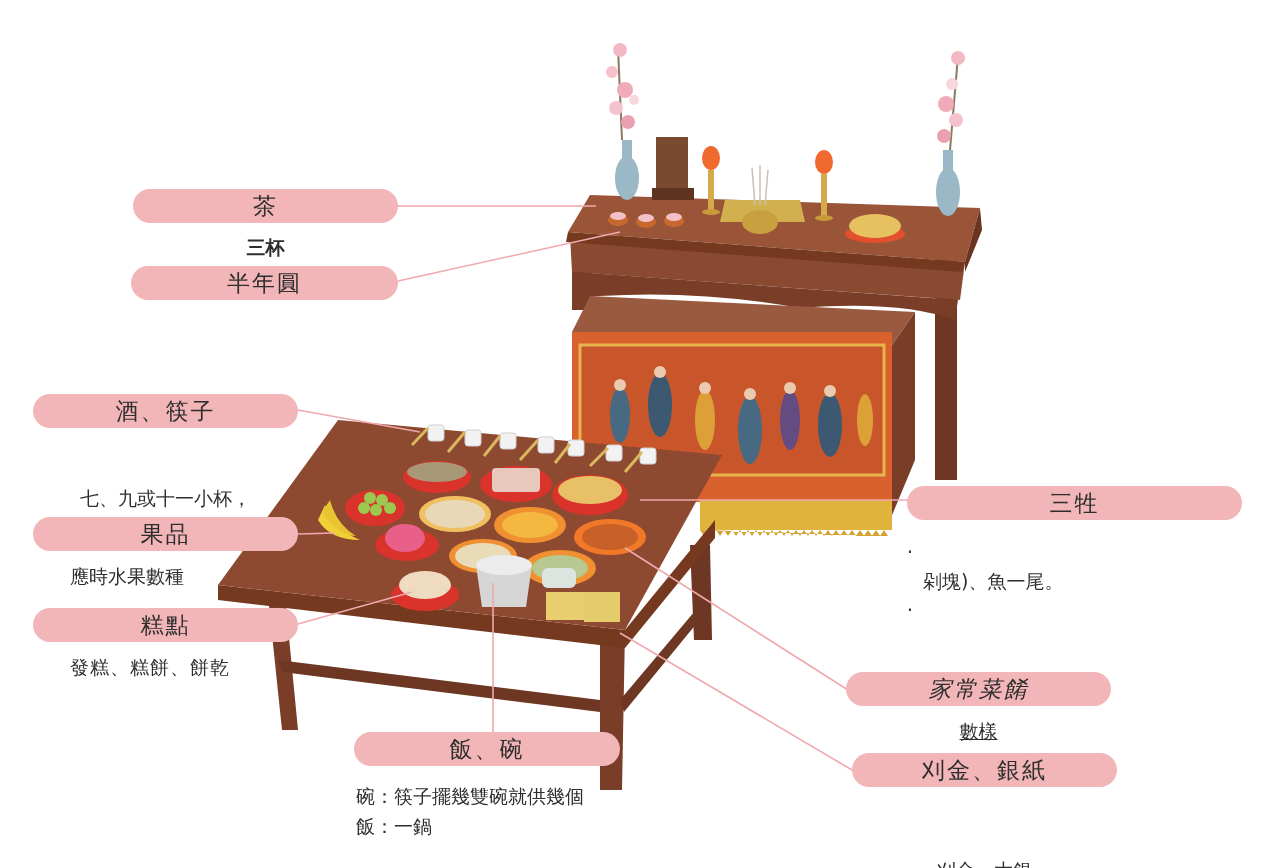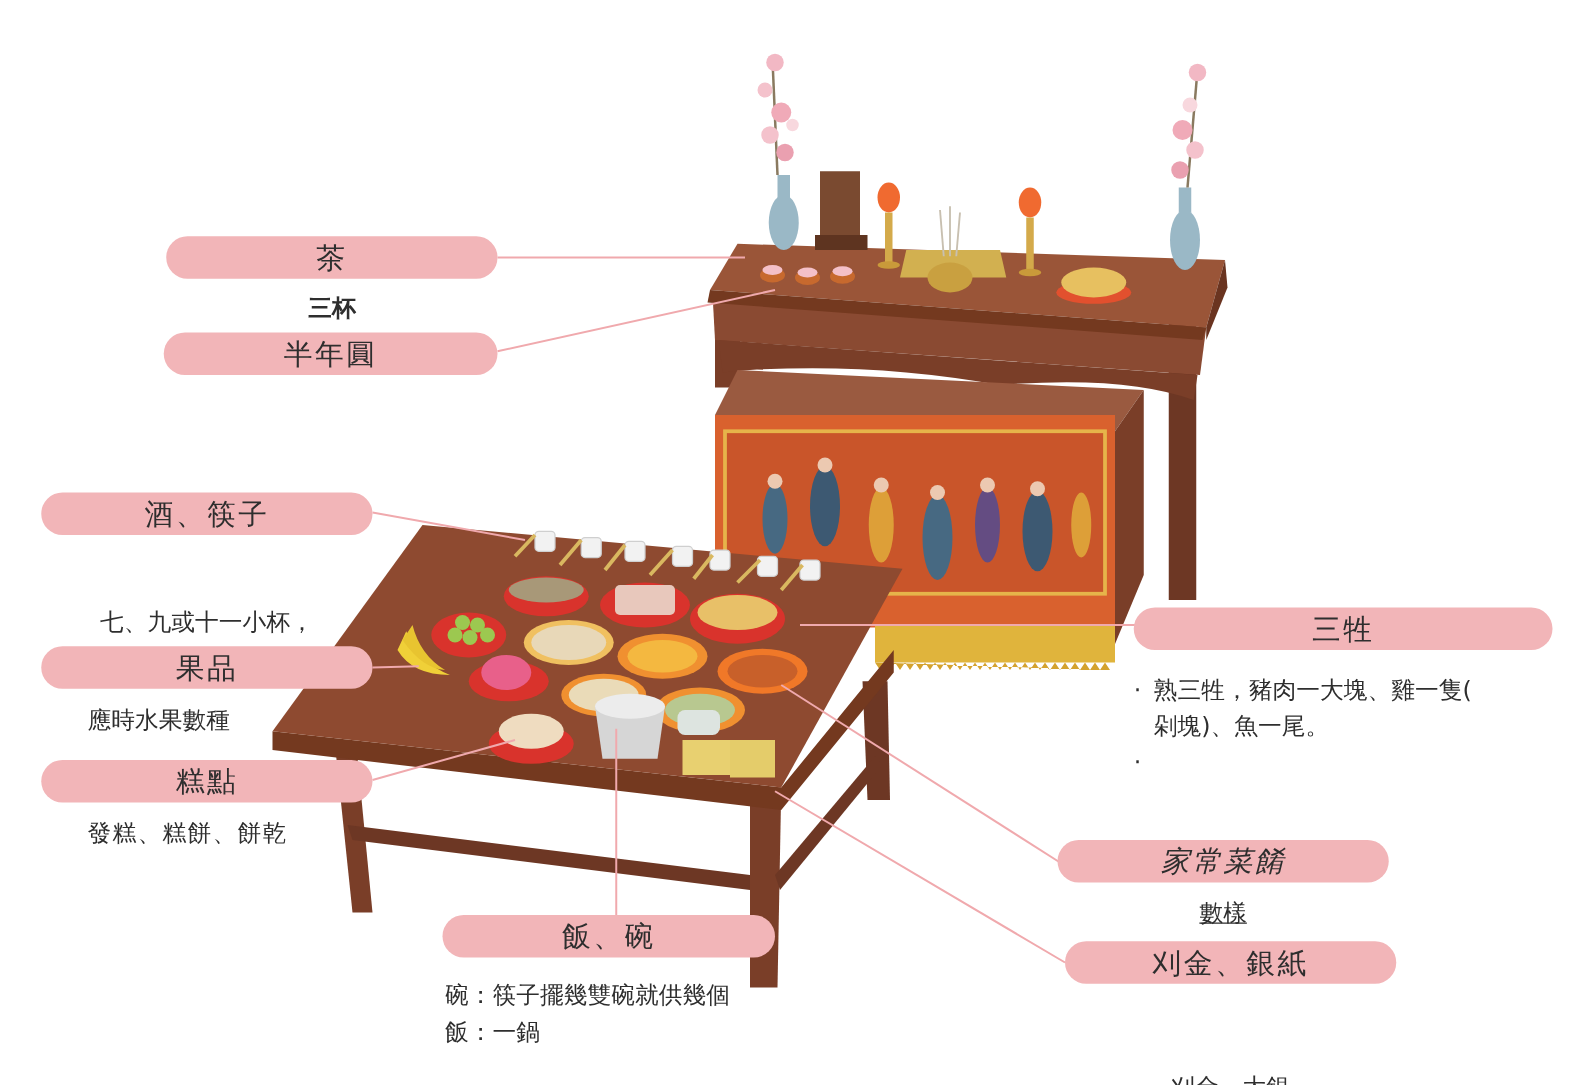--- a/index.html
+++ b/index.html
@@ -232,21 +232,21 @@
   <div>飯：一鍋</div>
 </div>
 
 <div class="pill" style="left:907px; top:486px; width:335px;">
   <span>三牲</span>
 </div>
 <div class="bullets" style="left:907px; top:538px; width:340px;">
   <div class="b">
     <span class="dot">·</span>
     <span>
-      <span>熟三牲，豬肉一大塊、雞一隻(</span><br>
+      <br>
       <span>剁塊)、魚一尾。</span>
     </span>
   </div>
   <div class="b">
     <span class="dot">·</span>
   </div>
 </div>
 
 <div class="pill" style="left:846px; top:672px; width:265px;font-style:italic;">
   <span>家常菜餚</span>

